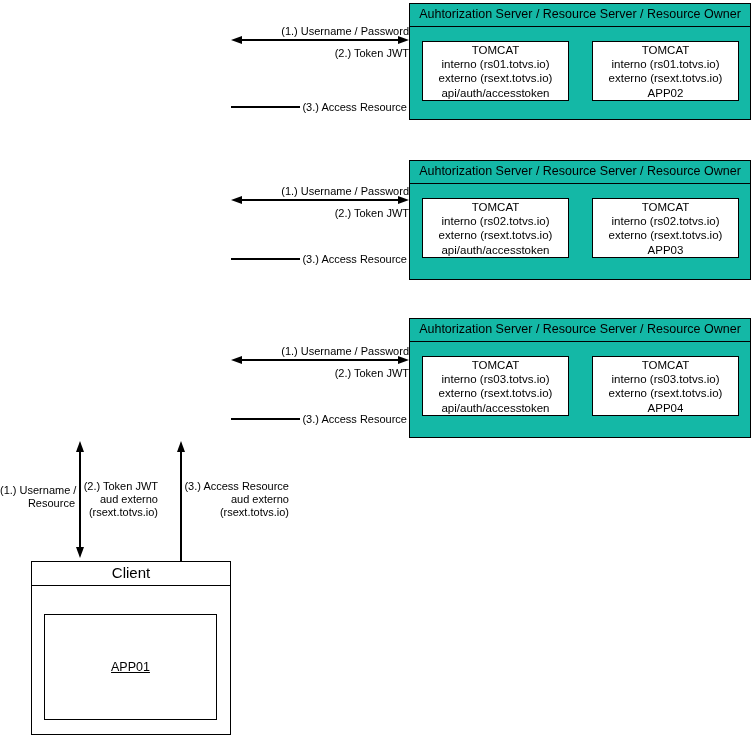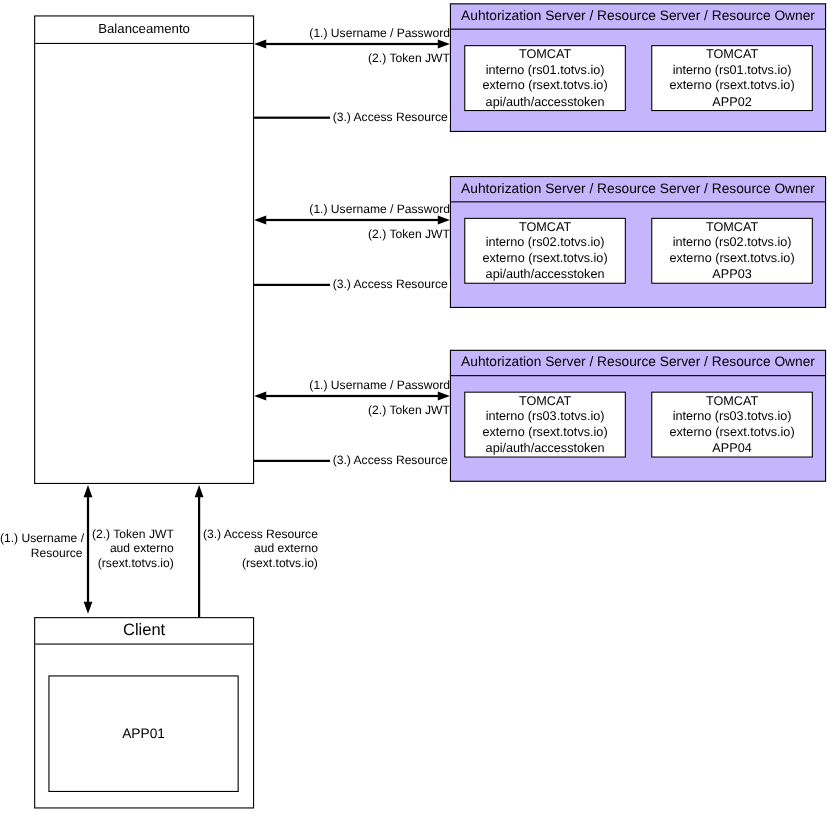--- a/index.html
+++ b/index.html
@@ -25,44 +25,41 @@
   .ah { position:absolute; width:0; height:0; }
   .ah.r { border-top:4.5px solid transparent; border-bottom:4.5px solid transparent; border-left:11px solid #000; }
   .ah.l { border-top:4.5px solid transparent; border-bottom:4.5px solid transparent; border-right:11px solid #000; }
   .ah.u { border-left:4.5px solid transparent; border-right:4.5px solid transparent; border-bottom:11px solid #000; }
   .ah.d { border-left:4.5px solid transparent; border-right:4.5px solid transparent; border-top:11px solid #000; }
   .lbl {
     position:absolute; font-size:11px; line-height:13px; text-align:right;
     white-space:nowrap;
   }
   .lbl.online span { background:#fff; padding:0 2px; }
-  .group { position:absolute; left:409px; width:342px; border:1.5px solid #000; background:#c4b5fd; box-sizing:border-box; }
+  .group { position:absolute; left:409px; width:342px; border:1.5px solid #000; background:#14b8a6; box-sizing:border-box; }
   .group .hdr { height:22px; line-height:21px; font-size:12.5px; }
   .tc {
     position:absolute; top:37px; width:147px; height:60px;
     border:1.5px solid #000; background:#fff; box-sizing:border-box;
     text-align:center; font-size:11.5px; line-height:14.2px; padding-top:1px;
     white-space:nowrap; overflow:hidden;
   }
   .tc.pos-a { left:12px; }
   .tc.pos-b { left:182px; }
   .tc .bold { font-weight:normal; }
   .balancer-hdr { height:24px; line-height:22px; font-size:12px; }
   .client-hdr { height:23px; line-height:21px; font-size:15px; }
   .node-lbl { font-size:12px; }
-  .node-lbl-lg { font-size:12.5px; }
+  .node-lbl-lg { font-size:12.5px;text-decoration:underline; }
 </style>
 </head>
 <body>
 
 <div class="canvas">
 
-  <div class="box" style="left:31px; top:14px; width:200px; height:426px;">
-    <div class="hdr balancer-hdr">Balanceamento</div>
-  </div>
 
   <div class="group" style="top:3px; height:117px;">
     <div class="hdr">Auhtorization Server / Resource Server / Resource Owner</div>
     <div class="tc pos-a">
       <div>TOMCAT</div>
       <div>interno (rs01.totvs.io)</div>
       <div>externo (rsext.totvs.io)</div>
       <div class="bold">api/auth/accesstoken</div>
     </div>
     <div class="tc pos-b">

